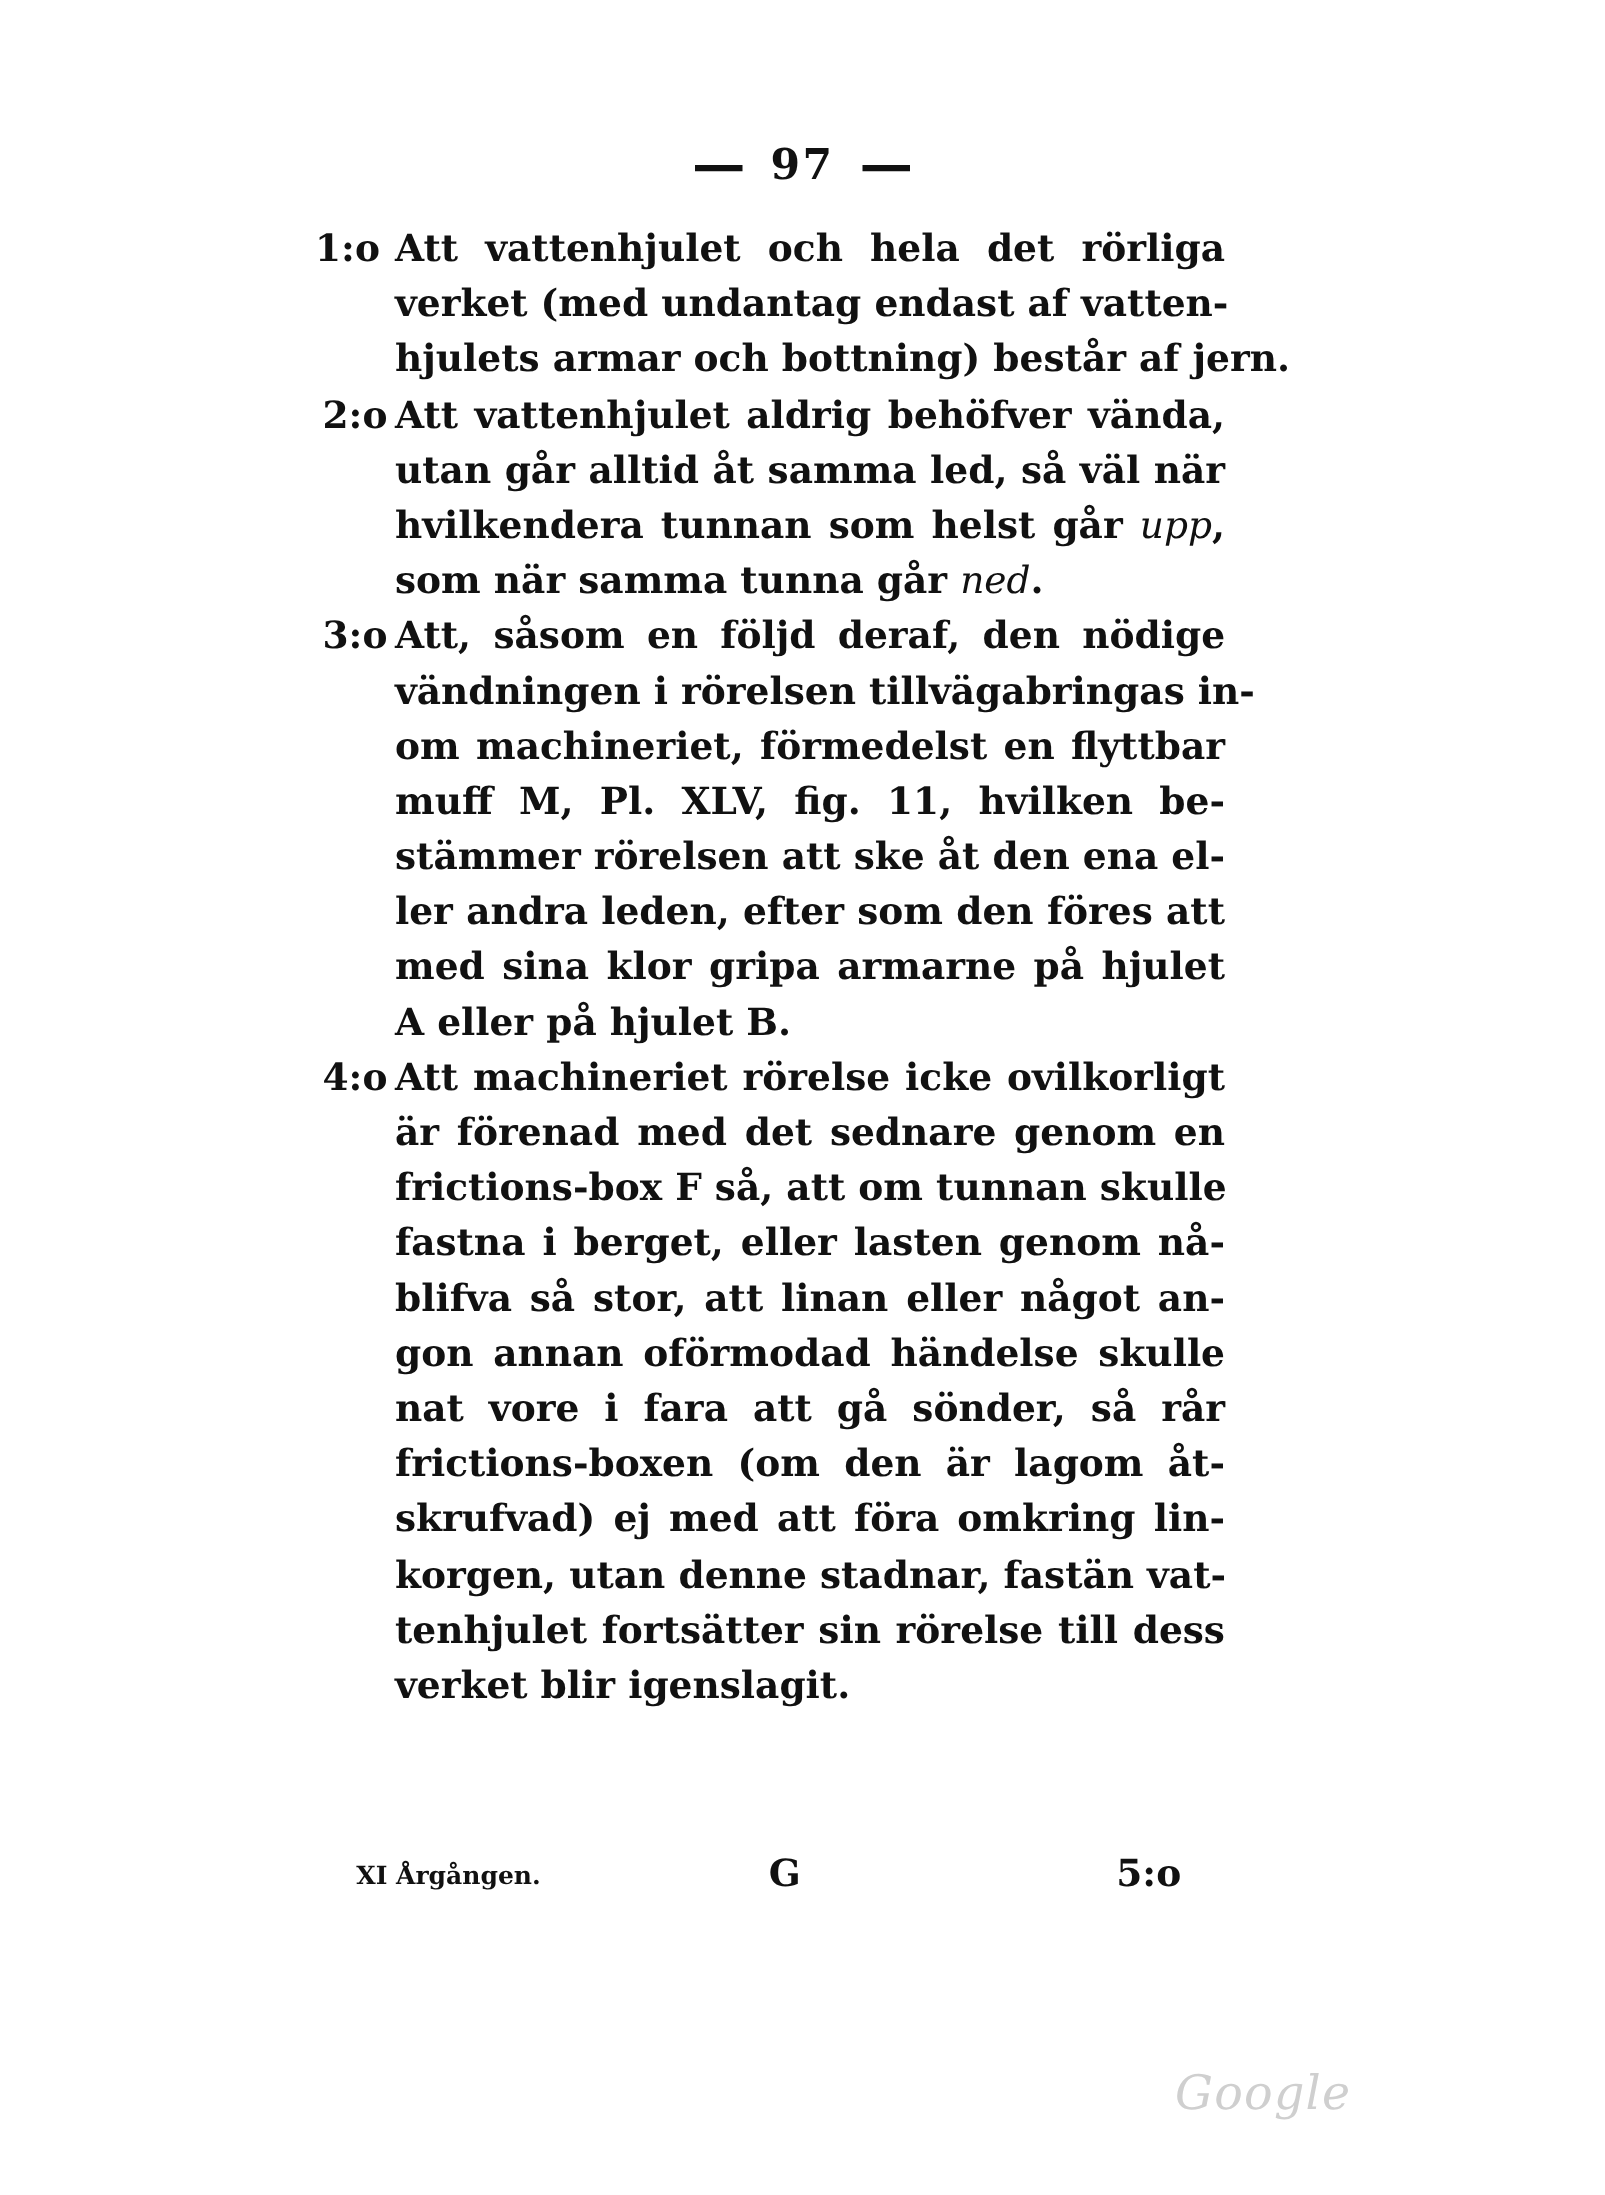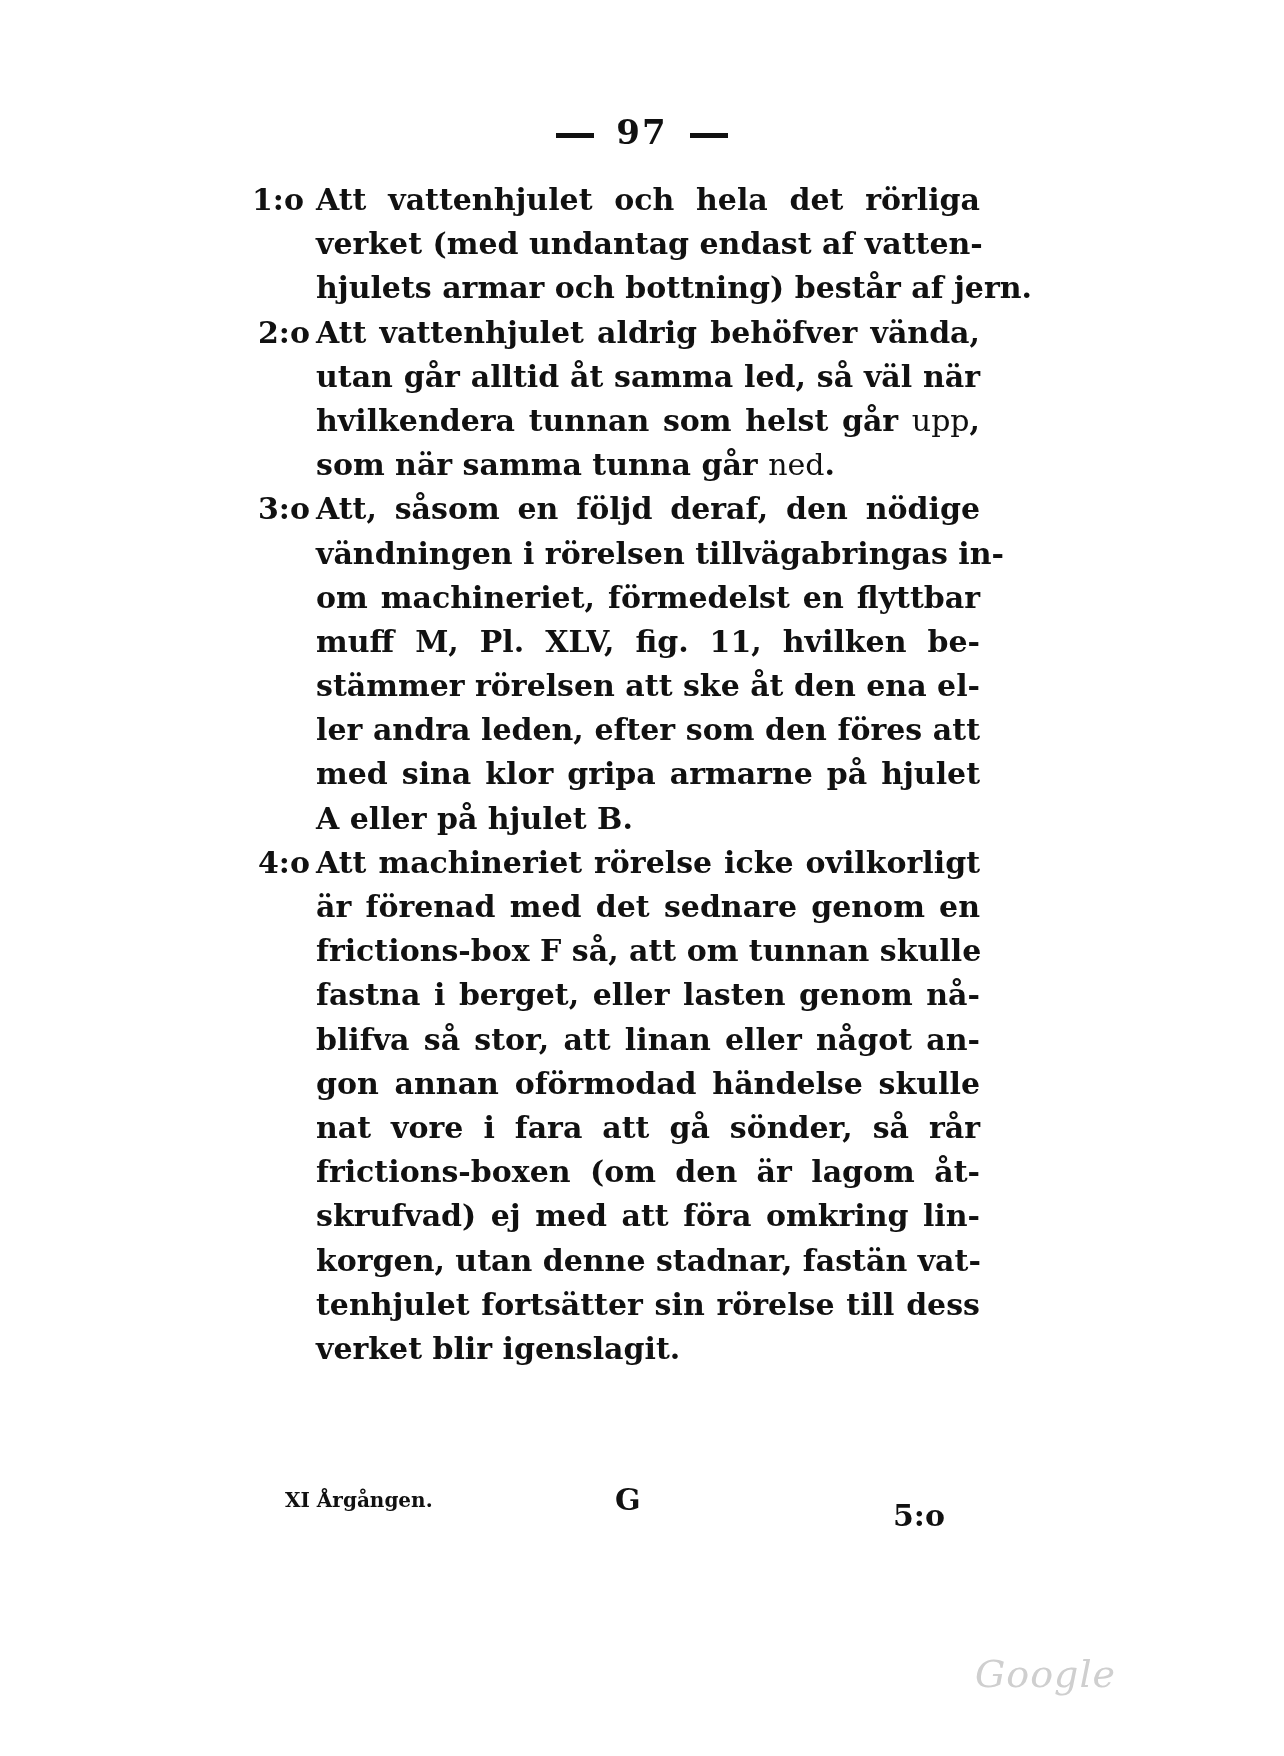--- a/index.html
+++ b/index.html
@@ -9,27 +9,27 @@
          font-size:34px; font-weight:bold; letter-spacing:2px; }
   .page-number .dash { display:inline-block; width:38px; height:5px; background:#111;
          vertical-align:middle; margin:0 22px; }
   .body-text { position:absolute; top:178px; left:258px; width:722px; }
   .line { height:44.2px; line-height:44px; font-size:30px; font-weight:bold;
           white-space:nowrap; position:relative; text-align:justify; text-align-last:justify; }
   .line.last { text-align-last:left; }
   .line.indent { padding-left:58px; }
   .line .num { position:absolute; left:0; }
   .line.first .num { left:-6px; }
-  .line .it { font-weight:normal; }
+  .line .it { font-style:italic; font-weight:normal; }
   .footer { position:absolute; top:1482px; left:285px; width:700px; font-weight:bold; font-size:30px; }
   .footer .sig { position:absolute; left:0; top:6px; font-size:20px; }
   .footer .gathering { position:absolute; left:330px; top:0; }
-  .footer .sheet { position:absolute; left:608px; top:0;margin-top:16px; }
+  .footer .sheet { position:absolute; left:608px; top:0; }
   .watermark { position:absolute; left:940px; top:1652px; font-size:38px; color:#cfcfcf;
-               font-family:"DejaVu Serif", serif; font-style:italic; letter-spacing:1px;margin-left:35px; }
+               font-family:"DejaVu Serif", serif; font-style:italic; letter-spacing:1px; }
 </style>
 </head>
 <body>
 
 <div class="page-number">
   <span class="dash"></span><span>97</span><span class="dash"></span>
 </div>
 
 <div class="body-text">
 

